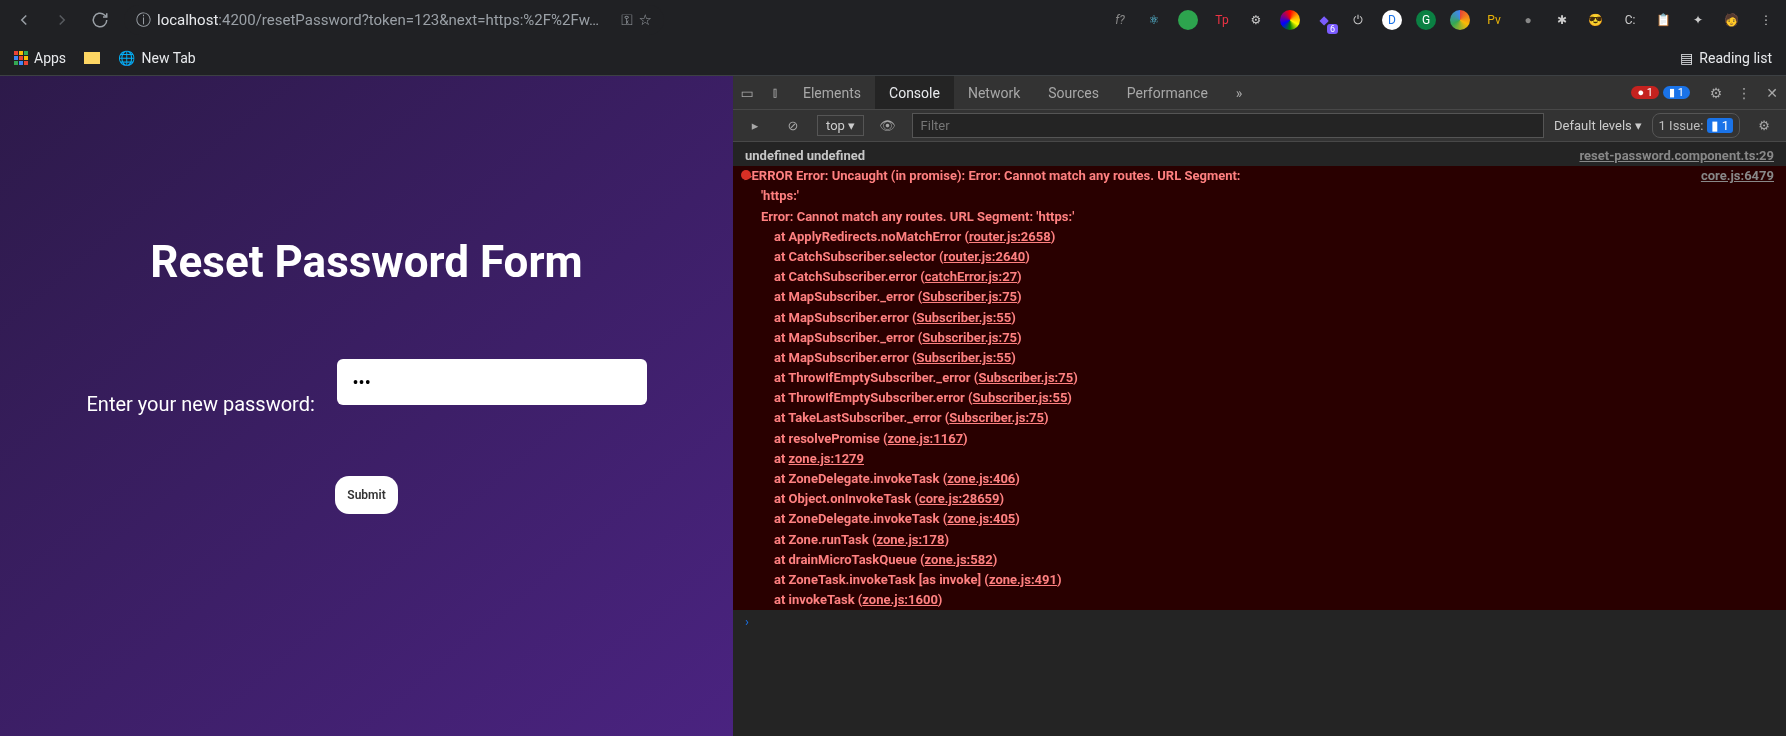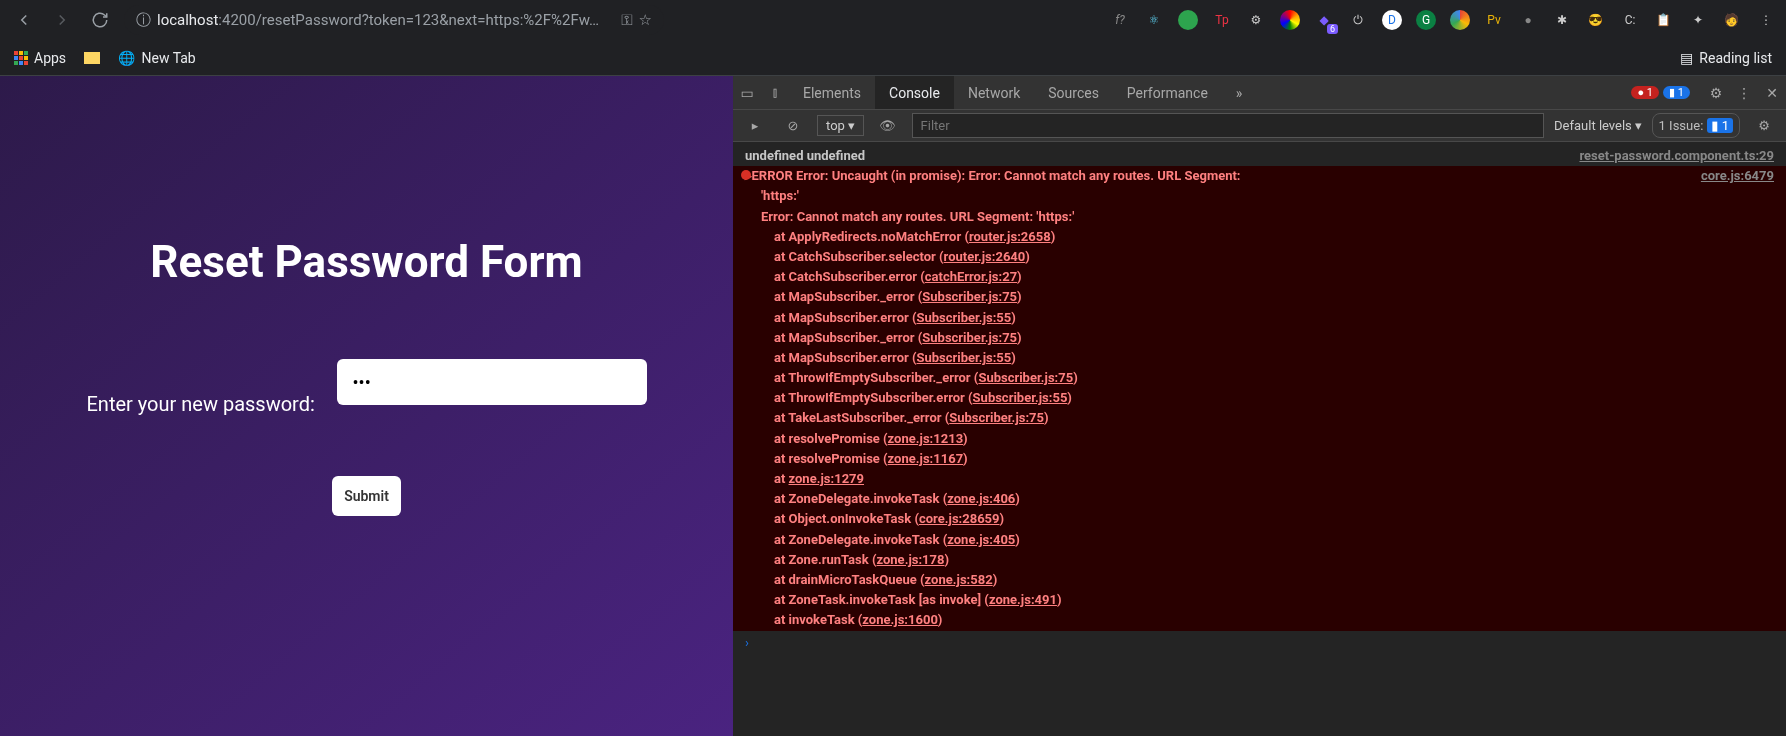--- a/index.html
+++ b/index.html
@@ -23,21 +23,21 @@
 
 .main { display:flex; height:660px; }
 
 
 .page { flex:0 0 733px; background:linear-gradient(140deg,#2d1a4a 0%,#4a2380 100%); color:#fff; display:flex; flex-direction:column; align-items:center; padding-top:160px; }
 .page h1 { font-size:44px; font-weight:700; margin-bottom:60px; }
 .form-row { display:flex; align-items:center; width:560px; margin-bottom:40px; }
 .form-row label { flex:0 0 250px; font-size:20px; font-weight:400;margin-top:44px; }
 .form-row input { flex:1; height:46px; border:none; border-radius:6px; padding:0 16px; font-size:18px; background:#fff; color:#000; }
 .submit-wrap { margin-top:20px; }
-.submit-btn { background:#fff; color:#333; border:none; border-radius:6px; padding:12px 12px; font-size:14px; font-weight:600; cursor:pointer; }
+.submit-btn { background:#fff; color:#333; border:none; border-radius:14px; padding:12px 12px; font-size:12px; font-weight:600; cursor:pointer; }
 
 
 .devtools { flex:1; background:#242424; color:#bdbdbd; font-family:Menlo,Consolas,monospace; font-size:13px; display:flex; flex-direction:column; }
 .dt-tabs { height:34px; background:#333; display:flex; align-items:center; border-bottom:1px solid #484848; font-family:-apple-system,sans-serif; font-size:14px; }
 .dt-tab { padding:16px 14px; height:100%; display:flex; align-items:center; color:#a8a8a8; cursor:pointer; }
 .dt-tab.active { background:#242424; color:#e8eaed; }
 .dt-spacer { flex:1; }
 .dt-err-badge { background:#c5221f; color:#fff; border-radius:8px; padding:0 6px; font-size:11px; margin-right:4px; }
 .dt-msg-badge { background:#1a73e8; color:#fff; border-radius:8px; padding:0 6px; font-size:11px; margin-right:12px; }
 .dt-ico { width:28px; display:flex; align-items:center; justify-content:center; color:#a8a8a8; cursor:pointer; }
@@ -226,23 +226,20 @@
             <div class="log-line">
               <span class="txt">    at ThrowIfEmptySubscriber._error (<a>Subscriber.js:75</a>)</span>
             </div>
             <div class="log-line">
               <span class="txt">    at ThrowIfEmptySubscriber.error (<a>Subscriber.js:55</a>)</span>
             </div>
             <div class="log-line">
               <span class="txt">    at TakeLastSubscriber._error (<a>Subscriber.js:75</a>)</span>
             </div>
             <div class="log-line">
-              <span class="txt">    at resolvePromise (<a>zone.js:1213</a>)</span>
-            </div>
-            <div class="log-line">
               <span class="txt">    at resolvePromise (<a>zone.js:1167</a>)</span>
             </div>
             <div class="log-line">
               <span class="txt">    at <a>zone.js:1279</a></span>
             </div>
             <div class="log-line">
               <span class="txt">    at ZoneDelegate.invokeTask (<a>zone.js:406</a>)</span>
             </div>
             <div class="log-line">
               <span class="txt">    at Object.onInvokeTask (<a>core.js:28659</a>)</span>

